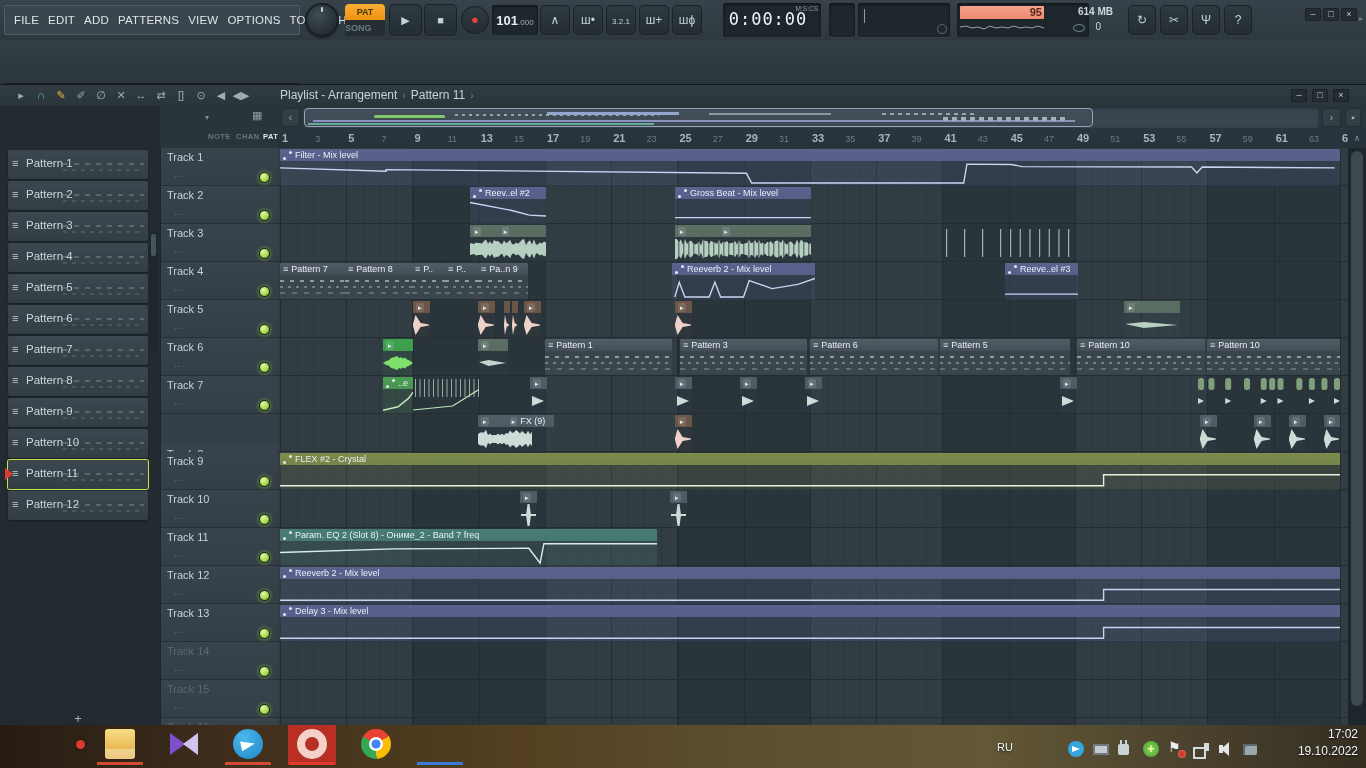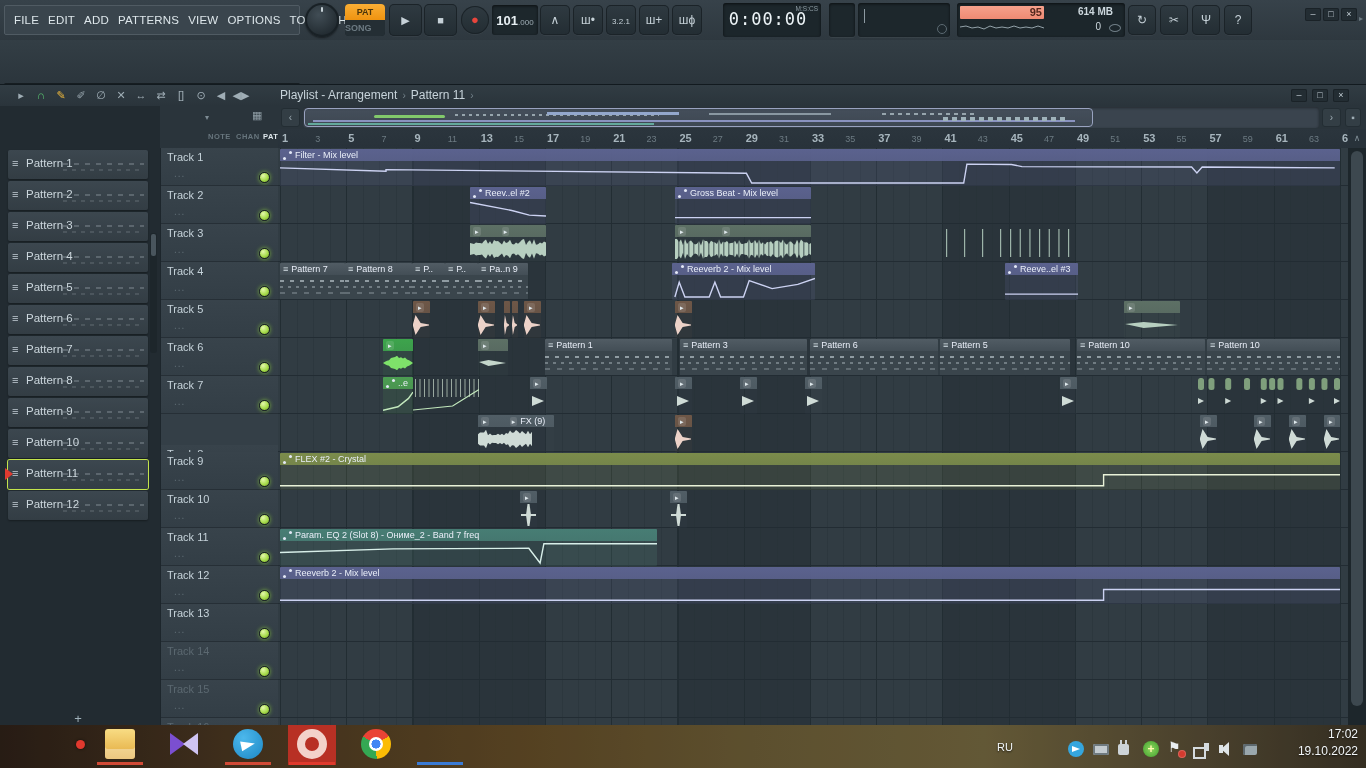--- a/index.html
+++ b/index.html
@@ -17,21 +17,21 @@
   .knob i{position:absolute;left:50%;top:4px;width:2px;height:5px;background:#c8d3d9;transform:translateX(-50%);border-radius:1px;}
   .patsong{position:absolute;left:345px;top:4px;width:40px;height:32px;border-radius:4px;overflow:hidden;box-shadow:inset 0 0 0 1px #1b2328;}
   .patsong .pat{height:16px;background:linear-gradient(#f9ae35,#ef9310);color:#4a340b;font-size:9px;font-weight:bold;text-align:center;line-height:16px;}
   .patsong .song{height:16px;background:#242e34;color:#6d7b83;font-size:9px;font-weight:bold;line-height:16px;}
   .tempo{position:absolute;left:492px;top:5px;width:46px;height:30px;background:#1d272c;border-radius:3px;color:#e7eff3;text-align:center;line-height:30px;box-shadow:inset 0 1px 3px rgba(0,0,0,.6);}
   .tempo b{font-size:13px;font-weight:bold;}
   .tempo small{font-size:8px;color:#9fadb5;}
   .timebox{position:absolute;left:723px;top:3px;width:98px;height:34px;background:#1c262b;border-radius:3px;box-shadow:inset 0 1px 3px rgba(0,0,0,.65);}
   .timebox .tv{position:absolute;left:0;right:8px;top:6px;text-align:center;font-family:"DejaVu Sans Mono",monospace;font-size:17px;color:#eef5f8;letter-spacing:1px;}
   .timebox .tu{position:absolute;right:3px;top:2px;font-size:6.5px;color:#8c9aa2;}
-  .cpu{position:absolute;left:957px;top:3px;width:168px;height:34px;background:#1c262b;border-radius:3px;box-shadow:inset 0 1px 3px rgba(0,0,0,.65);}
+  .cpu{position:absolute;left:957px;top:3px;width:132px;height:34px;background:#1c262b;border-radius:3px;box-shadow:inset 0 1px 3px rgba(0,0,0,.65);}
   .cpu .bar{position:absolute;left:3px;top:3px;width:84px;height:13px;background:linear-gradient(#f5a18c,#ef8a73);border-radius:1px;}
   .cpu .bar b{position:absolute;right:2px;top:0;font-size:11px;color:#53271d;font-weight:bold;line-height:13px;}
   .cpu .mem{position:absolute;left:92px;top:3px;width:64px;text-align:right;font-size:10px;color:#cdd8de;font-weight:bold;}
   .cpu .cnt{position:absolute;left:92px;top:18px;width:52px;text-align:right;font-size:10px;color:#cdd8de;}
   .cpu .oval{position:absolute;right:4px;top:21px;width:10px;height:6px;border:1px solid #6f7d85;border-radius:50%;}
   .winbtn{position:absolute;width:16px;height:13px;background:#232d33;border-radius:2px;color:#c3ced5;font-size:9px;line-height:13px;text-align:center;box-shadow:inset 0 0 0 1px #1a2227;}
   .infopanel{position:absolute;left:4px;top:43px;width:296px;height:37px;background:#222c32;border-radius:2px;box-shadow:inset 0 1px 3px rgba(0,0,0,.5);}
   .infopanel .fn{position:absolute;left:7px;top:3px;font-size:11px;color:#ccd7dd;}
   .infopanel .st{position:absolute;left:7px;top:19px;font-size:11px;color:#ccd7dd;}
   .infopanel .hint{position:absolute;right:22px;top:11px;font-size:11px;color:#93a1a9;}
@@ -1011,20 +1011,31 @@
           <div class="clip-hd" style="background: linear-gradient(rgb(91, 98, 142), rgba(91, 98, 142, 0.9));">
             <span class="lk"></span>
             <span>Reeverb 2 - Mix level</span>
           </div>
           <div class="clip-bd" style="height: 24px;">
             <svg width="1060" height="24" viewBox="0 0 1060 24" style="display:block">
               <polyline points="0.0,21.2 823.6,21.2 823.6,10.5 1060.0,10.5" fill="none" stroke="#ccd2f2" stroke-width="1.4"></polyline>
             </svg>
           </div>
         </div>
+        <div class="clip auto" style="left: 2px; top: 457px; width: 1060px; background: rgba(93, 100, 146, 0.2);">
+          <div class="clip-hd" style="background: linear-gradient(rgb(91, 98, 142), rgba(91, 98, 142, 0.9));">
+            <span class="lk"></span>
+            <span>Delay 3 - Mix level</span>
+          </div>
+          <div class="clip-bd" style="height: 24px;">
+            <svg width="1060" height="24" viewBox="0 0 1060 24" style="display:block">
+              <polyline points="0.0,21.2 823.6,21.2 823.6,10.5 1060.0,10.5" fill="none" stroke="#ccd2f2" stroke-width="1.4"></polyline>
+            </svg>
+          </div>
+        </div>
       </div>
 
     <div class="vscroll">
         <i></i>
       </div>
   </div>
 
   <div class="taskbar"></div>
   <div class="startdot"></div>
   <div id="apps">

